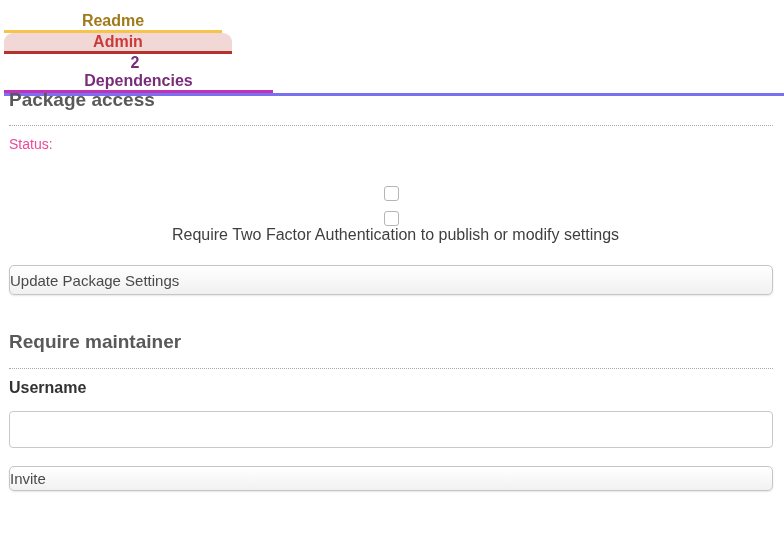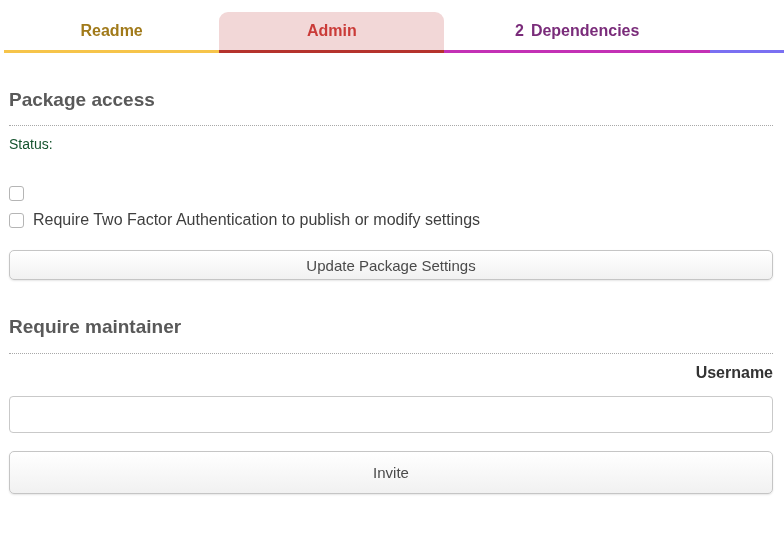--- a/index.html
+++ b/index.html
@@ -1,15 +1,15 @@
 <!DOCTYPE html>
 <html><head>
 <meta charset="utf-8">
 <style>
-  * { margin:0; padding:0; box-sizing:border-box; }
+  * { margin:0; padding:0; box-sizing:border-box;flex-direction:column; }
   html,body { width:784px; height:536px; background:#ffffff; overflow:hidden;
     font-family:"Liberation Sans","DejaVu Sans",sans-serif; }
 
   
   .tabbar { display:flex; margin:12px 0 0 4px; height:41px; }
   .tab { display:flex; align-items:center; justify-content:center;
     font-size:16px; font-weight:700; cursor:pointer;
     border-bottom:3px solid transparent; }
   .tab-readme { width:218px; color:#a17a1a; border-bottom-color:#f6c44a; }
   .tab-admin  { width:228px; color:#ca3b38; border-bottom-color:#b5332d;
@@ -18,40 +18,40 @@
   .tab-deps .tab-count { margin-right:7px; }
   .tab-last   { flex:1; color:#3f3a8f; border-bottom-color:#7a70f2;
     justify-content:flex-start; padding-left:74px; overflow:hidden; white-space:nowrap; }
 
   
   .content { padding:0 11px 0 9px; }
   .section-h { font-size:19px; font-weight:700; color:#595959; line-height:24px; }
   .h-access { margin-top:35px; }
   .dotted { border:none; border-top:1px dotted #a8a8a8; height:0; }
   .hr1 { margin-top:13px; }
-  .status-label { margin-top:10px; font-size:14px; color:#14532d; line-height:17px; }
+  .status-label { margin-top:10px; font-size:14px; color:#ec4899; line-height:17px; }
   .status-value { margin-top:4px; font-size:16px; color:#383838; line-height:20px; }
 
   .check-row { display:flex; align-items:center; }
   .check-row-1 { margin-top:33px; }
   .check-row-2 { margin-top:10px; }
   .checkbox { appearance:none; -webkit-appearance:none; width:15px; height:15px;
     border:1px solid #b5b5b5; border-radius:3px; background:#fff; flex:0 0 15px; }
   .check-label { margin-left:9px; font-size:16px; color:#3f3f3f; }
 
   .btn { display:block; width:100%; border:1px solid #c5c5c5; border-radius:5px;
     background:linear-gradient(#ffffff,#f1f1f1); color:#4a4a4a; font-size:15px;
     font-family:inherit; box-shadow:0 1px 2px rgba(0,0,0,0.10); cursor:pointer;
-    text-align:center; }
+    text-align:left; }
   .btn-update { margin-top:21px; height:30px; }
-  .btn-invite { margin-top:18px; height:43px; }
+  .btn-invite { margin-top:18px; height:25px; }
 
   .h-invite { margin-top:35px; }
   .hr2 { margin-top:14px; }
-  .username-label { margin-top:10px; font-size:16px; font-weight:700; color:#333333; line-height:18px;text-align:right; }
+  .username-label { margin-top:10px; font-size:16px; font-weight:700; color:#333333; line-height:18px; }
   .username-input { margin-top:14px; width:100%; height:37px; border:1px solid #c9c9c9;
     border-radius:4px; background:#ffffff; font-size:16px; color:#333; padding:0 10px;
     font-family:inherit; outline:none; display:block; }
 </style>
 </head>
 <body>
 
 <div class="tabbar">
   <div class="tab tab-readme">
     <span>Readme</span>

